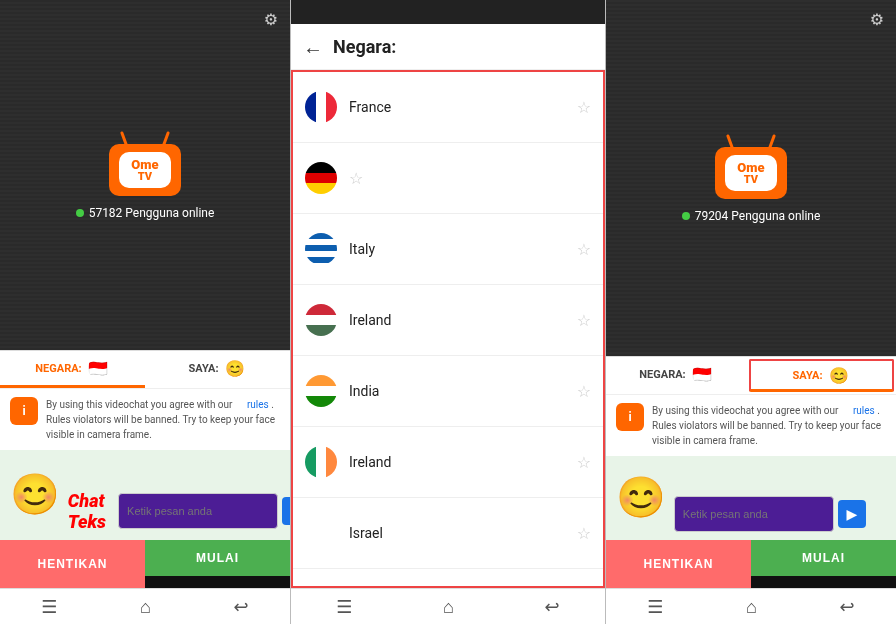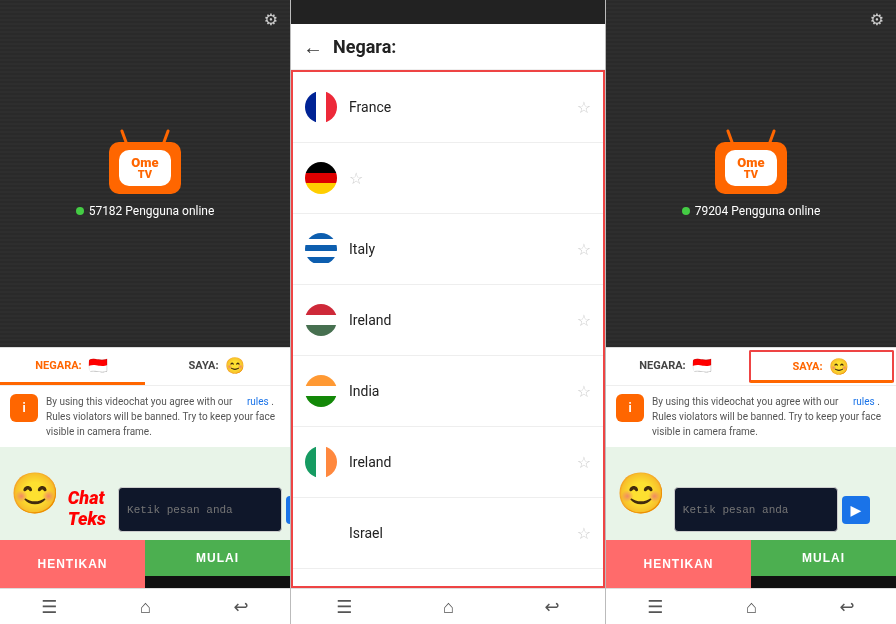--- a/index.html
+++ b/index.html
@@ -233,28 +233,27 @@
     }
 
     .chat-input-row {
       display: flex;
       gap: 4px;
       align-items: center;
     }
 
     .chat-input {
       flex: 1;
-      height: 45px;
+      height: 36px;
       border: 1px solid #ccc;
       border-radius: 4px;
       padding: 0 8px;
       font-size: 11px;
       color: #888;
-      background: #0f172a;
-      font-family: Liberation Mono, monospace;
+      background: #4c1d95;
     }
 
     .send-btn {
       width: 28px;
       height: 28px;
       background: #1a73e8;
       border: none;
       border-radius: 4px;
       color: #fff;
       display: flex;

